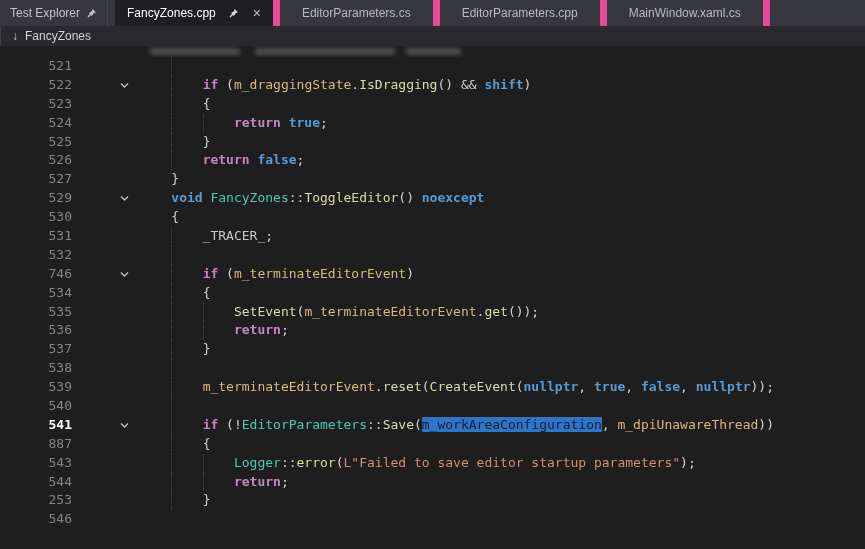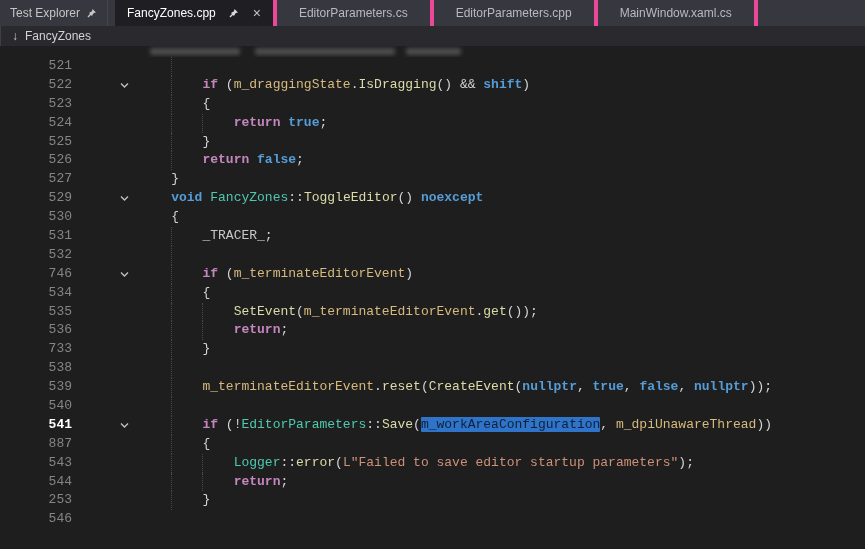--- a/index.html
+++ b/index.html
@@ -15,21 +15,21 @@
   .tabstrip {
     height:26px; background:#37373f; display:flex; align-items:stretch;
     font-size:12px; color:#c5c5c5; overflow:hidden;
   }
   .tooltab {
     display:flex; align-items:center; gap:6px; padding:0 10px;
     margin-right:7px; border-right:1px solid #46464e; cursor:default;
   }
   .tab {
     display:flex; align-items:center; gap:12px; padding:0 14px;
-    border-right:4px solid #ec4899; white-space:nowrap; cursor:default;
+    border-right:7px solid #ec4899; white-space:nowrap; cursor:default;
   }
   .tab.inactive { padding:0 22px; color:#b9b9bf; }
   .tab.active { background:#1f1f23; color:#ffffff; padding:0 12px; }
   .tab .close { font-size:14px; line-height:1; margin-left:2px; color:#c5c5c5; }
   .pin svg, .icon svg { display:block; }
 
   
   .navbar {
     height:20px; background:#2a2a2e; display:flex; align-items:center;
     font-size:12px; color:#d2d2d6;
@@ -51,21 +51,21 @@
     position:relative; height:503px; overflow:hidden;
     background:#1e1e1e;
     font-family:"DejaVu Sans Mono", monospace;
     font-size:13px;
   }
   .cliprow { height:11px; position:relative; overflow:hidden; }
   .blurbar {
     position:absolute; top:2px; height:7px; border-radius:2px;
     background:#8f8f8f; opacity:.42; filter:blur(2px);
   }
-  .row { display:flex; height:18.9px; line-height:18.9px;font-family:Liberation Mono, monospace; }
+  .row { display:flex; height:18.9px; line-height:18.9px; }
   .num {
     width:76px; flex:none; text-align:right; padding-right:4px;
     color:#858585; cursor:default;
   }
   .num.cur { color:#ffffff; font-weight:bold; }
   .foldc { width:64px; flex:none; position:relative; }
   .foldc svg { position:absolute; left:44px; top:5px; }
   .codeline {
     flex:1; position:relative; white-space:pre; color:#d4d4d4; cursor:text;
   }
@@ -209,21 +209,21 @@
       <div class="num">535</div>
       <div class="foldc"></div>
       <div class="codeline"><i class="guide" style="left: 4ch;"></i><i class="guide" style="left: 8ch;"></i>            <span style="color: rgb(220, 220, 170);">SetEvent</span><span style="color: rgb(212, 212, 212);">(</span><span style="color: rgb(215, 186, 125);">m_terminateEditorEvent</span><span style="color: rgb(212, 212, 212);">.</span><span style="color: rgb(220, 220, 170);">get</span><span style="color: rgb(212, 212, 212);">());</span></div>
     </div>
     <div class="row">
       <div class="num">536</div>
       <div class="foldc"></div>
       <div class="codeline"><i class="guide" style="left: 4ch;"></i><i class="guide" style="left: 8ch;"></i>            <span style="color: rgb(197, 134, 192); font-weight: bold;">return</span><span style="color: rgb(212, 212, 212);">;</span></div>
     </div>
     <div class="row">
-      <div class="num">733</div>
+      <div class="num">537</div>
       <div class="foldc"></div>
       <div class="codeline"><i class="guide" style="left: 4ch;"></i>        <span style="color: rgb(212, 212, 212);">}</span></div>
     </div>
     <div class="row">
       <div class="num">538</div>
       <div class="foldc"></div>
       <div class="codeline"><i class="guide" style="left: 4ch;"></i></div>
     </div>
     <div class="row">
       <div class="num">539</div>

